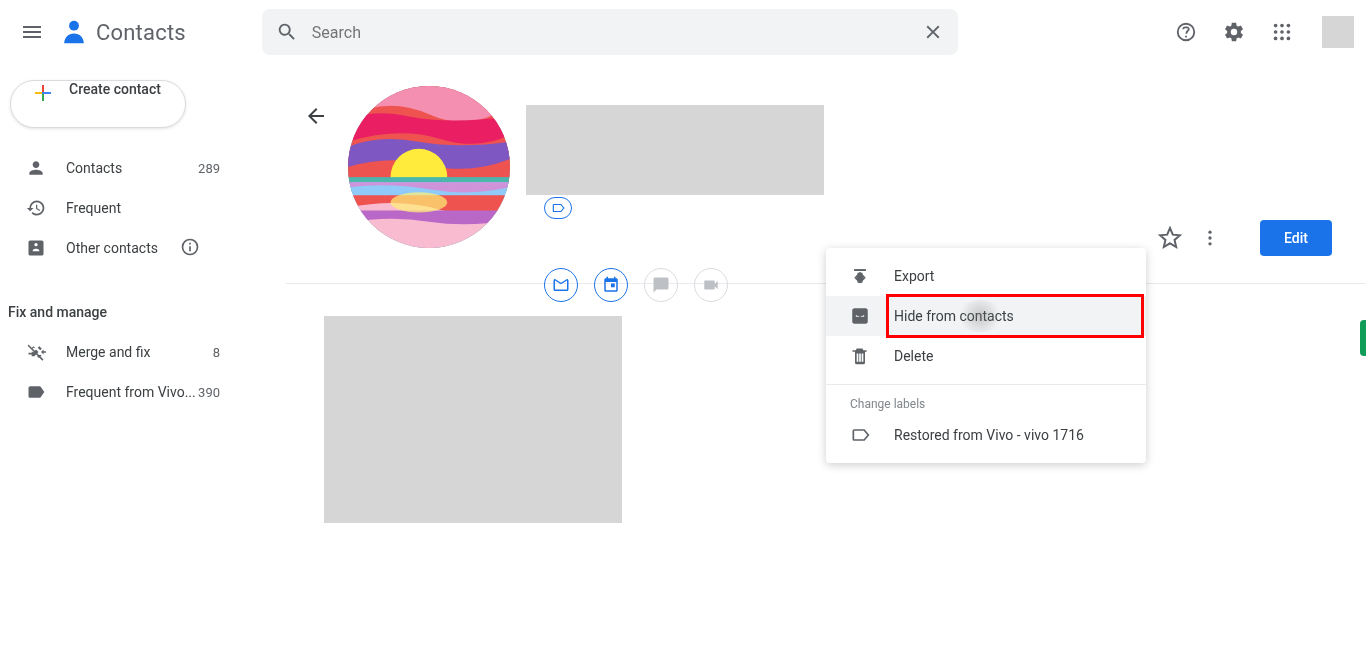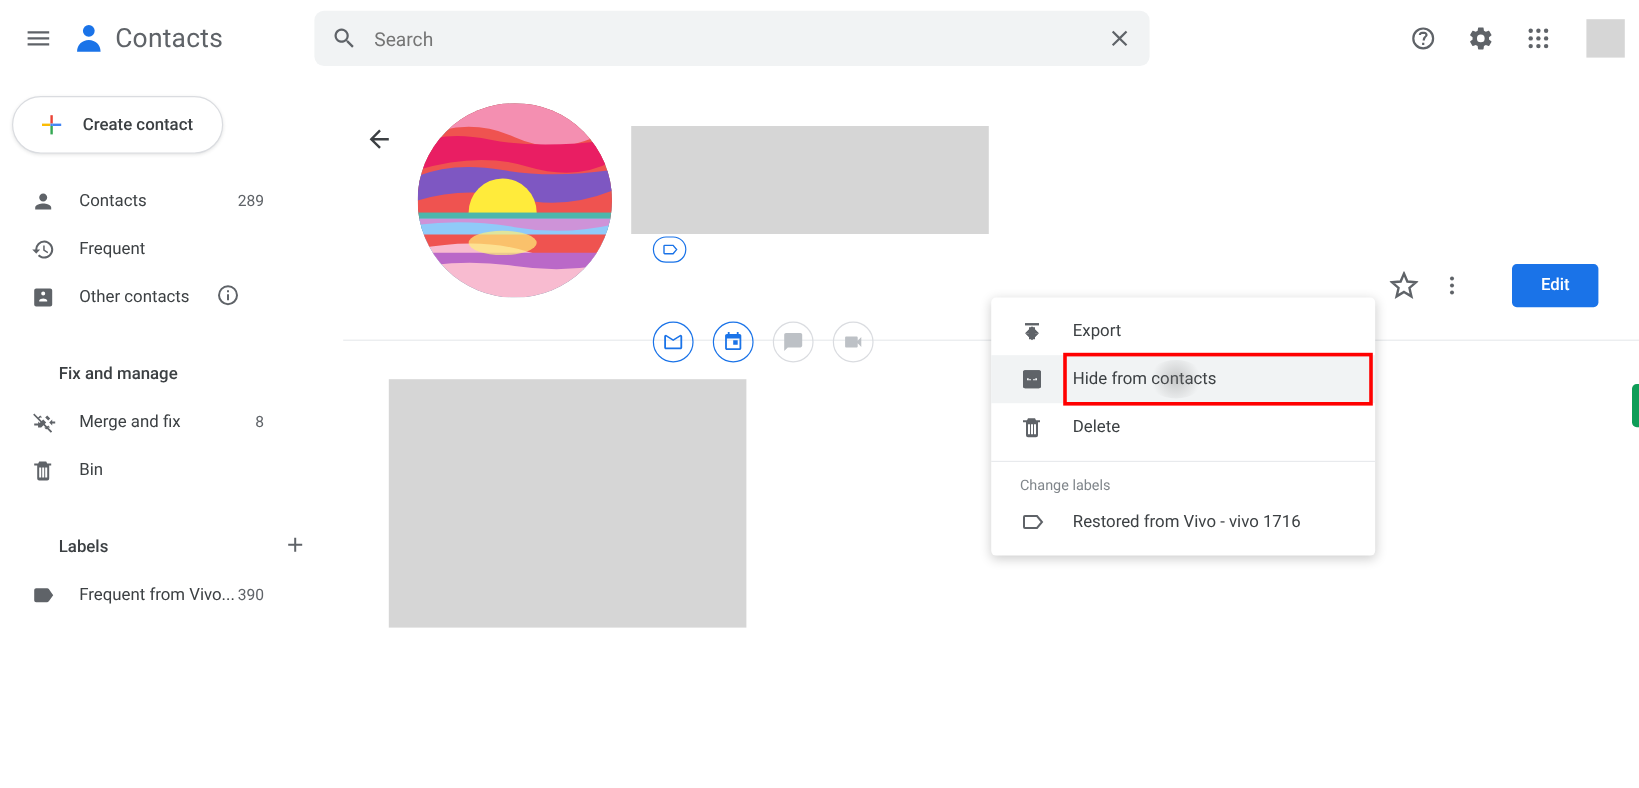--- a/index.html
+++ b/index.html
@@ -16,27 +16,27 @@
 .search-bar svg { width:22px; height:22px; fill:#5f6368; }
 .search-bar input { border:none; background:transparent; flex:1; margin-left:14px; font-size:16px; color:#4d7c0f; outline:none; }
 .clear-btn { width:22px; height:22px; fill:#5f6368; cursor:pointer; }
 .hdr-icons { margin-left:auto; display:flex; align-items:center; gap:8px; }
 .icon-btn { width:40px; height:40px; border-radius:50%; display:flex; align-items:center; justify-content:center; cursor:pointer; }
 .icon-btn svg { width:22px; height:22px; fill:#5f6368; }
 .avatar-sq { width:32px; height:32px; background:#d6d6d6; margin-left:12px; margin-right:4px; }
 
 
 .sidebar { position:absolute; left:0; top:64px; width:280px; padding:8px 0 0 0; }
-.create-btn { margin:8px 0 20px 10px; width:176px; height:48px; border:1px solid #dadce0; border-radius:24px; background:#fff; box-shadow:0 1px 3px rgba(60,64,67,0.15); display:flex; align-items:center; padding:0 20px; cursor:pointer; font-size:14px; font-weight:500; color:#3c4043; }
+.create-btn { margin:8px 0 20px 10px; width:176px; height:48px; border:1px solid #dadce0; border-radius:24px; background:#fff; box-shadow:0 1px 3px rgba(60,64,67,0.15); display:flex; align-items:flex-start; padding:0 20px; cursor:pointer; font-size:14px; font-weight:500; color:#3c4043; }
 .create-btn svg { width:24px; height:24px; margin-right:14px; }
 .nav-item { display:flex; align-items:center; height:40px; padding:0 24px 0 26px; border-radius:0 20px 20px 0; cursor:pointer; font-size:14px; color:#3c4043; width:244px; }
 .nav-item svg { width:20px; height:20px; fill:#5f6368; margin-right:20px; }
 .nav-item .count { margin-left:auto; font-size:13px; color:#5f6368; }
 .nav-item .info { margin-left:auto; }
-.section-hdr { display:flex; align-items:center; height:40px; padding:0 24px 0 21px; font-size:14px; font-weight:500; color:#3c4043; margin-top:24px;margin-left:28px; }
+.section-hdr { display:flex; align-items:center; height:40px; padding:0 24px 0 8px; font-size:14px; font-weight:500; color:#3c4043; margin-top:24px; }
 .section-hdr .add { margin-left:auto; cursor:pointer; }
 .section-hdr .add svg { width:20px; height:20px; fill:#5f6368; }
 
 
 .main { position:absolute; left:286px; top:86px; right:0; }
 .back-btn { position:absolute; left:10px; top:10px; width:40px; height:40px; display:flex; align-items:center; justify-content:center; cursor:pointer; }
 .back-btn svg { width:24px; height:24px; fill:#3c4043; }
 .avatar-circle { position:absolute; left:62px; top:0; width:162px; height:162px; border-radius:50%; overflow:hidden; }
 .avatar-circle svg { width:100%; height:100%; }
 .name-block { position:absolute; left:240px; top:19px; width:298px; height:90px; background:#d6d6d6; }
@@ -171,33 +171,21 @@
         <path d="M3 17.25V21h3.75L17.81 9.94l-3.75-3.75L3 17.25zM20.71 7.04c.39-.39.39-1.02 0-1.41l-2.34-2.34c-.39-.39-1.02-.39-1.41 0l-1.83 1.83 3.75 3.75 1.83-1.83z" opacity="0"></path>
         <path d="M11 4l-1 1 2 2-6 6-2-2-1 1 3 3 8-8-3-3zm8 13l-2-2-1 1 2 2-2 2 1 1 2-2 2 2 1-1-2-2 2-2-1-1-2 2z" opacity="0"></path>
         <path d="M20 6L18 4l-2 2 2 2 2-2zm-6 6L4 22l-2-2L12 10l2 2zm-7 5l-3 3 1 1 2-2 2 2 1-1-3-3z" opacity="0"></path>
         <path d="M6 17l3-3 2 2-3 3H6v-2zm12-8l-3 3-2-2 3-3h2v2zM4 4l16 16-1.4 1.4L2.6 5.4 4 4z" opacity="0"></path>
         <path d="M9.5 3L11 4.5 5.5 10 7 11.5 12.5 6 14 7.5 8.5 13l3 3-1.5 1.5-7.5-7.5L9.5 3zM20 17l-3-3-1.5 1.5 3 3-1.5 1.5L20 23l3-3-3-3z" opacity="0"></path>
         <path d="M7 14l5-5 3 3-5 5H7v-3zm9-9l3 3-2 2-3-3 2-2z"></path>
       </svg>
     <span>Merge and fix</span>
     <span class="count">8</span>
   </div>
-  <div class="nav-item">
-    <svg viewBox="0 0 24 24">
-        <path d="M6 7h12v13a2 2 0 01-2 2H8a2 2 0 01-2-2V7zm3-4h6l1 2h4v2H3V5h4l1-2zm-1 6v10h2V9H8zm3 0v10h2V9h-2zm3 0v10h2V9h-2z"></path>
-      </svg>
-    <span>Bin</span>
-  </div>
-
-  <div class="section-hdr">
-    <span>Labels</span>
-    <span class="add"><svg viewBox="0 0 24 24">
-          <path d="M19 13h-6v6h-2v-6H5v-2h6V5h2v6h6v2z"></path>
-        </svg></span>
-  </div>
+
   <div class="nav-item">
     <svg viewBox="0 0 24 24">
         <path d="M17.63 5.84C17.27 5.33 16.67 5 16 5L5 5.01C3.9 5.01 3 5.9 3 7v10c0 1.1.9 1.99 2 1.99L16 19c.67 0 1.27-.33 1.63-.84L22 12l-4.37-6.16z"></path>
       </svg>
     <span>Frequent from Vivo...</span>
     <span class="count">390</span>
   </div>
 </div>
 
 <div class="main">

